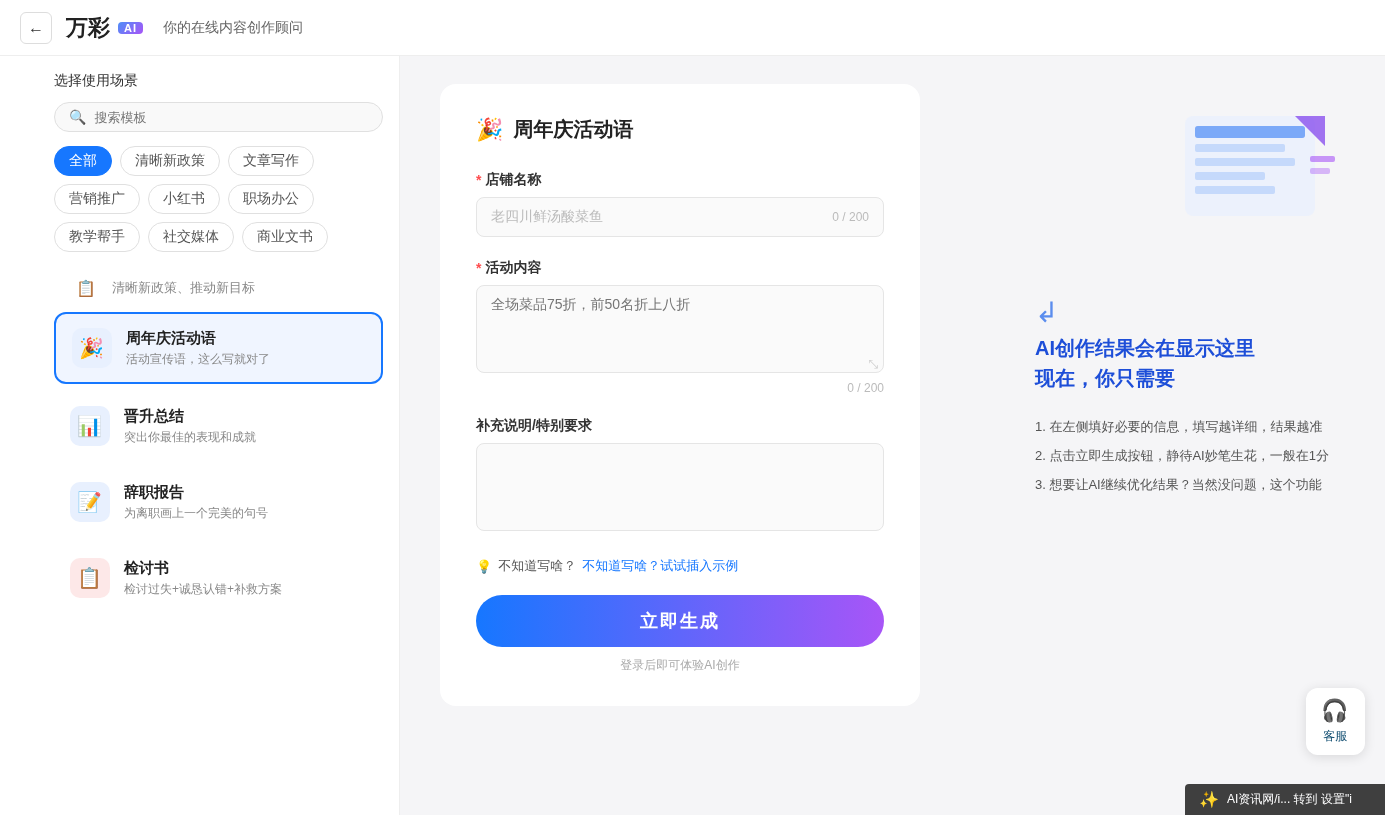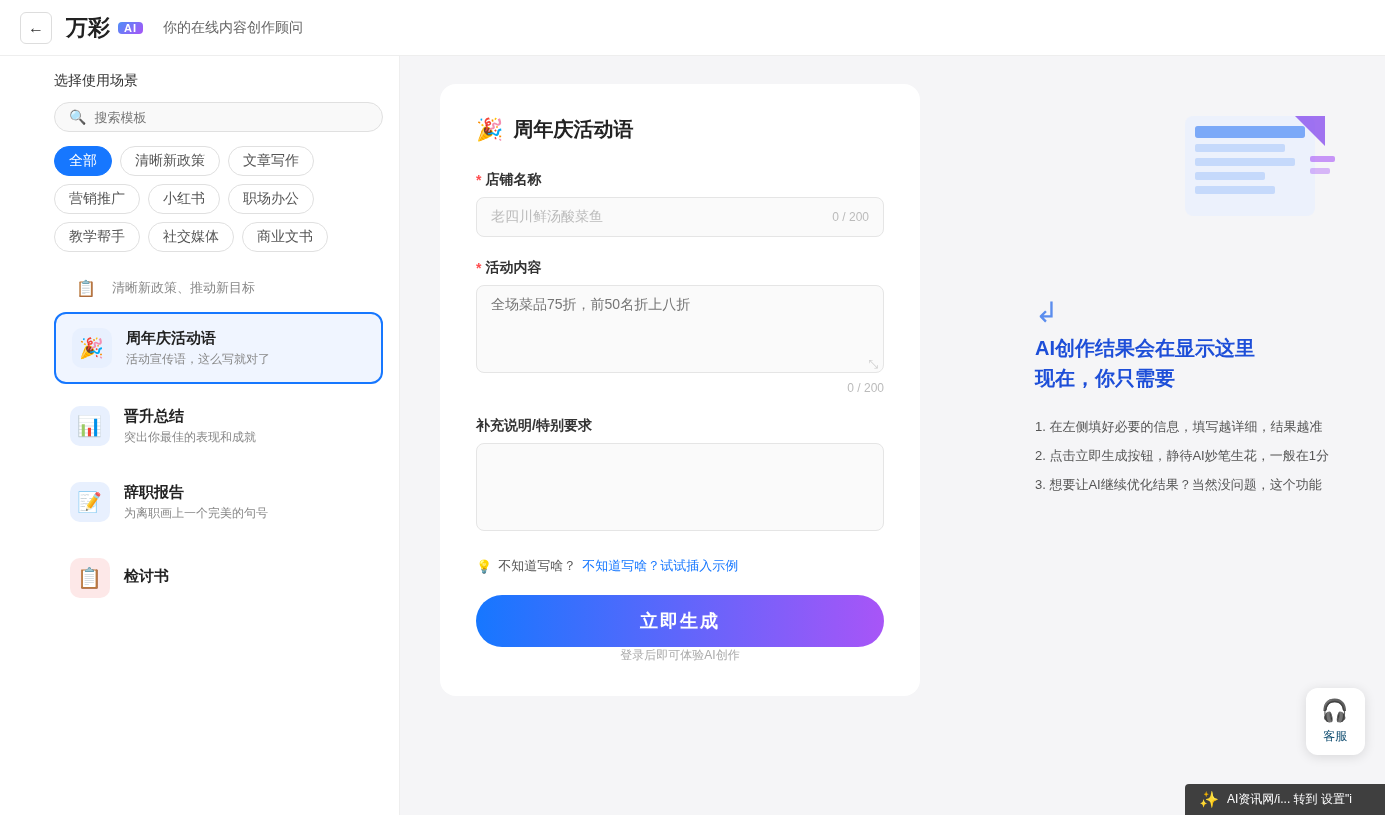--- a/index.html
+++ b/index.html
@@ -255,20 +255,21 @@
       border: none;
       cursor: pointer;
       letter-spacing: 2px;
       font-family: inherit;
     }
 
     .login-hint {
       text-align: center;
       font-size: 12px;
       color: #aaa;
+      margin-top: 10px;
     }
 
     
     .right-area {
       width: 380px;
       padding: 40px 30px;
       display: flex;
       flex-direction: column;
       align-items: flex-start;
       flex-shrink: 0;
@@ -418,20 +419,21 @@
         <div class="list-item-content">
           <div class="list-item-title">辞职报告</div>
           <div class="list-item-desc">为离职画上一个完美的句号</div>
         </div>
       </div>
 
       <div class="list-item">
         <div class="list-item-icon red">📋</div>
         <div class="list-item-content">
           <div class="list-item-title">检讨书</div>
+          <div class="list-item-desc">检讨过失+诚恳认错+补救方案</div>
         </div>
       </div>
     </div>
   </div>
 
   <div class="content-area">
     <div class="form-card">
       <div class="form-header">
         <span class="form-header-icon">🎉</span>
         <span class="form-header-title">周年庆活动语</span>

